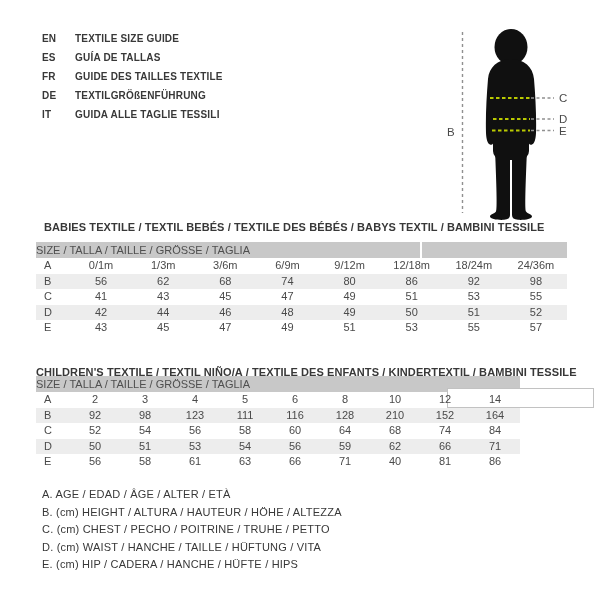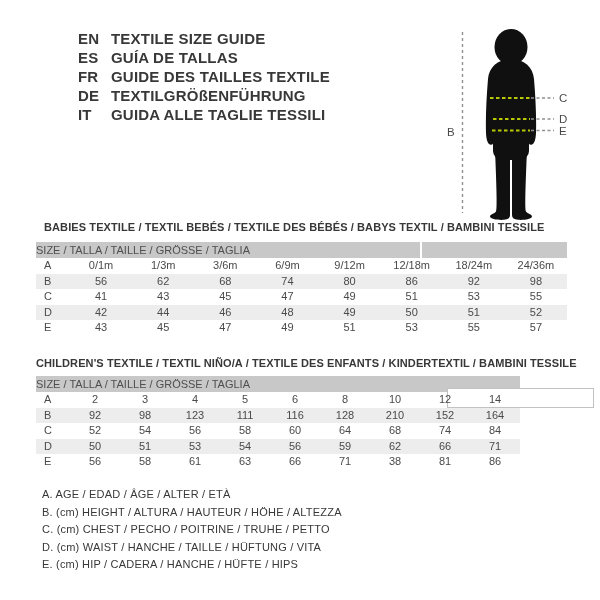--- a/index.html
+++ b/index.html
@@ -4,32 +4,32 @@
 <style>
   html,body{margin:0;padding:0;}
   body{
     width:600px;height:600px;position:relative;background:#ffffff;
     font-family:"Liberation Sans", sans-serif;color:#3d3d3d;overflow:hidden;
   }
   .abs{position:absolute;}
 
   
   #langs{left:42px;top:29px;}
-  .lang-row{display:flex;font-weight:bold;font-size:15px;line-height:19px;color:#383838;letter-spacing:.2px;margin-left:36px;}
+  .lang-row{display:flex;font-weight:bold;font-size:10px;line-height:19px;color:#383838;letter-spacing:.2px;}
   .lang-code{width:33px;flex:0 0 33px;}
 
   
   #figure{left:440px;top:15px;width:130px;height:215px;}
   #figure svg{display:block;}
   .measure-label{font-size:11.5px;fill:#4a4a4a;font-family:"Liberation Sans",sans-serif;}
 
   
   .section-title{font-weight:bold;font-size:11px;color:#383838;letter-spacing:.1px;white-space:nowrap;}
   #babies-title{left:36px;top:221px;margin-left:8px;}
-  #children-title{left:36px;top:357px;}
+  #children-title{left:36px;top:366px;}
 
   
   .table-wrap{position:absolute;}
   #babies-table{left:36px;top:242px;width:531px;}
   #children-table{left:36px;top:376px;width:484px;}
   .tbl-head{position:relative;background:#c8c8c8;height:16px;line-height:16px;
     font-size:11px;color:#4f4f4f;box-sizing:border-box;z-index:1;}
   .tbl-head .seam{position:absolute;left:384px;top:0;width:2px;height:100%;background:#ffffff;}
   .whitebox{position:absolute;left:411px;top:12px;width:145px;height:18px;
     background:#ffffff;border:1px solid #c2c2c2;z-index:2;}
@@ -229,21 +229,21 @@
           <td>71</td>
         </tr>
         <tr>
           <th class="rowlabel">E</th>
           <td>56</td>
           <td>58</td>
           <td>61</td>
           <td>63</td>
           <td>66</td>
           <td>71</td>
-          <td>38</td>
+          <td>40</td>
           <td>81</td>
           <td>86</td>
         </tr>
       </tbody>
   </table>
 </div>
 
 <div id="legend" class="abs">
     <div>A. AGE / EDAD / ÂGE / ALTER / ETÀ</div>
     <div>B. (cm) HEIGHT / ALTURA / HAUTEUR / HÖHE / ALTEZZA</div>

